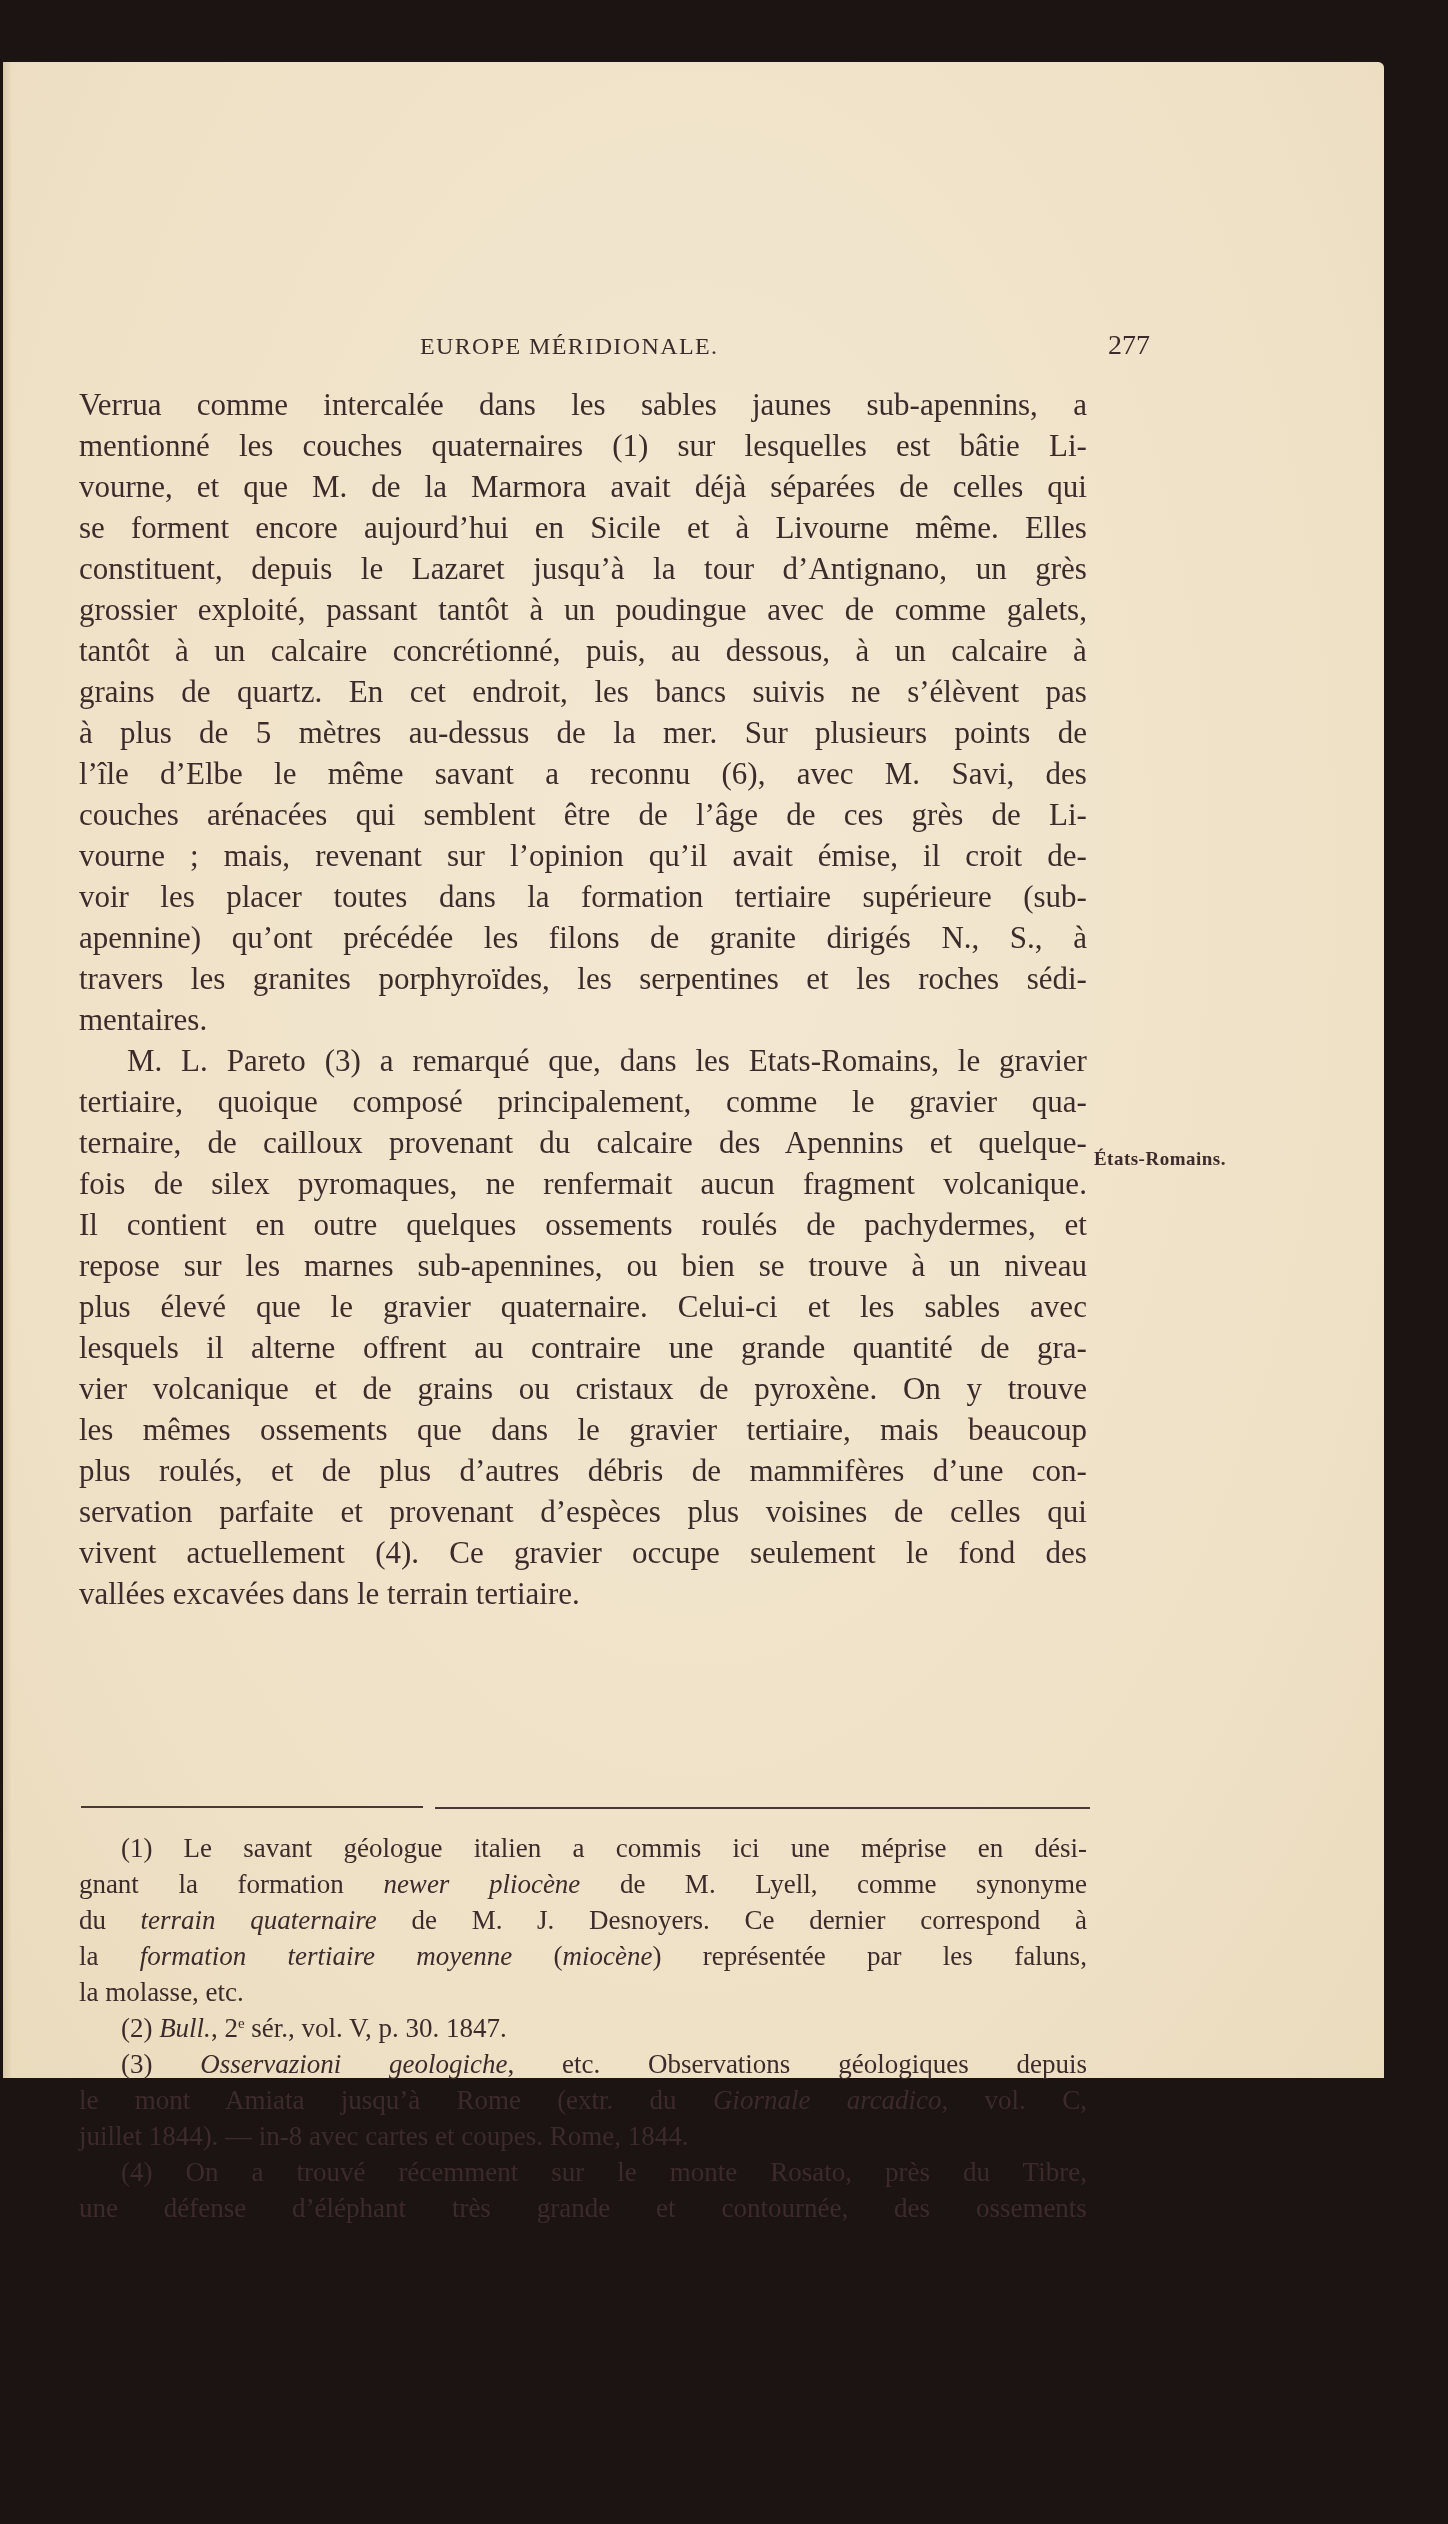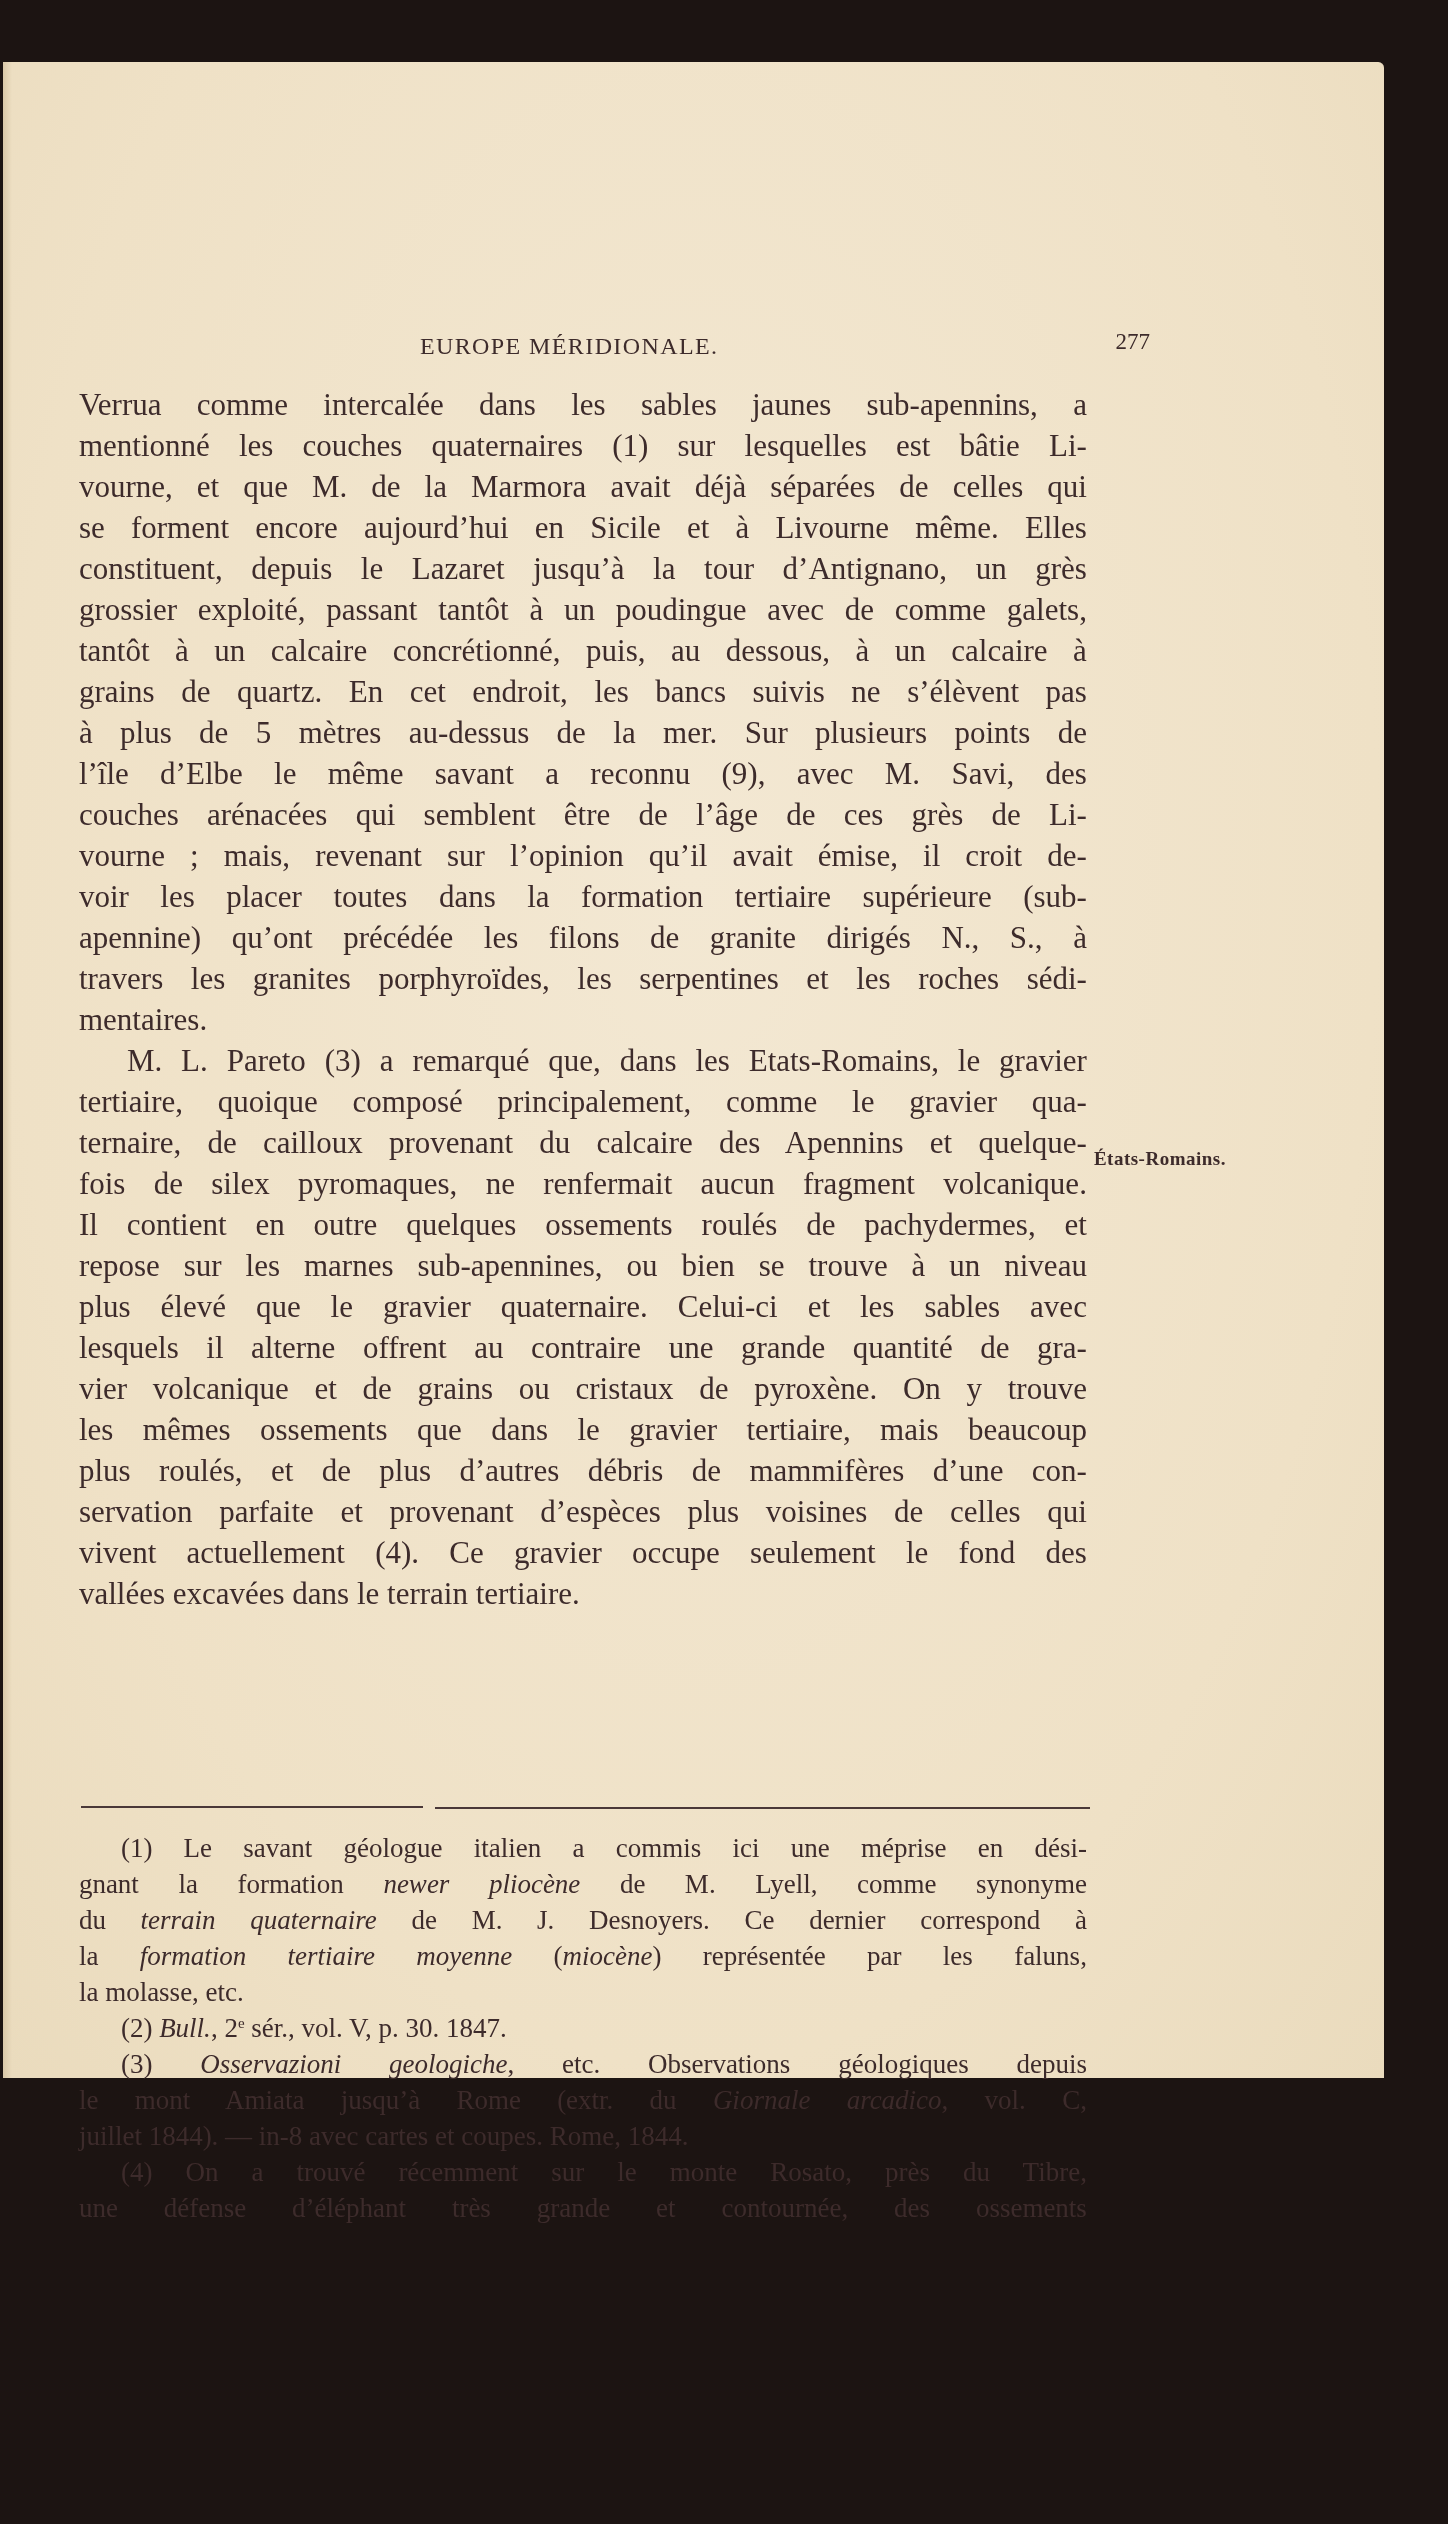--- a/index.html
+++ b/index.html
@@ -24,21 +24,21 @@
   }
   .ink { color: #3d2b2b; }
   .running-head {
     position: absolute; top: 271px; left: 381px; width: 799px; height: 38px;
   }
   .rh-title {
     position: absolute; left: 36px; top: 0;
     font-size: 24px; letter-spacing: 1.4px;
   }
   .rh-page {
-    position: absolute; right: 33px; top: -3.8px; font-size: 23px;
+    position: absolute; right: 33px; top: -3.8px; font-size: 28px;
   }
   .body-text {
     position: absolute; left: 76px; top: 322px; width: 1008px;
     font-size: 31px; line-height: 41px;
     font-stretch: condensed;
   }
   .line { white-space: nowrap; display: block; text-align: justify; text-align-last: justify; height: 41px; }
   .line.last { text-align-last: left; }
   .indent { padding-left: 48px; }
   .margin-note {
@@ -75,21 +75,21 @@
   <div class="body-text">
     <span class="line">Verrua comme intercalée dans les sables jaunes sub-apennins, a</span>
     <span class="line">mentionné les couches quaternaires (1) sur lesquelles est bâtie Li-</span>
     <span class="line">vourne, et que M. de la Marmora avait déjà séparées de celles qui</span>
     <span class="line">se forment encore aujourd’hui en Sicile et à Livourne même. Elles</span>
     <span class="line">constituent, depuis le Lazaret jusqu’à la tour d’Antignano, un grès</span>
     <span class="line">grossier exploité, passant tantôt à un poudingue avec de comme galets,</span>
     <span class="line">tantôt à un calcaire concrétionné, puis, au dessous, à un calcaire à</span>
     <span class="line">grains de quartz. En cet endroit, les bancs suivis ne s’élèvent pas</span>
     <span class="line">à plus de 5 mètres au-dessus de la mer. Sur plusieurs points de</span>
-    <span class="line">l’île d’Elbe le même savant a reconnu (9), avec M. Savi, des</span>
+    <span class="line">l’île d’Elbe le même savant a reconnu (6), avec M. Savi, des</span>
     <span class="line">couches arénacées qui semblent être de l’âge de ces grès de Li-</span>
     <span class="line">vourne ; mais, revenant sur l’opinion qu’il avait émise, il croit de-</span>
     <span class="line">voir les placer toutes dans la formation tertiaire supérieure (sub-</span>
     <span class="line">apennine) qu’ont précédée les filons de granite dirigés N., S., à</span>
     <span class="line">travers les granites porphyroïdes, les serpentines et les roches sédi-</span>
     <span class="line last">mentaires.</span>
     <span class="line indent">M. L. Pareto (3) a remarqué que, dans les Etats-Romains, le gravier</span>
     <span class="line">tertiaire, quoique composé principalement, comme le gravier qua-</span>
     <span class="line">ternaire, de cailloux provenant du calcaire des Apennins et quelque-</span>
     <span class="line">fois de silex pyromaques, ne renfermait aucun fragment volcanique.</span>

